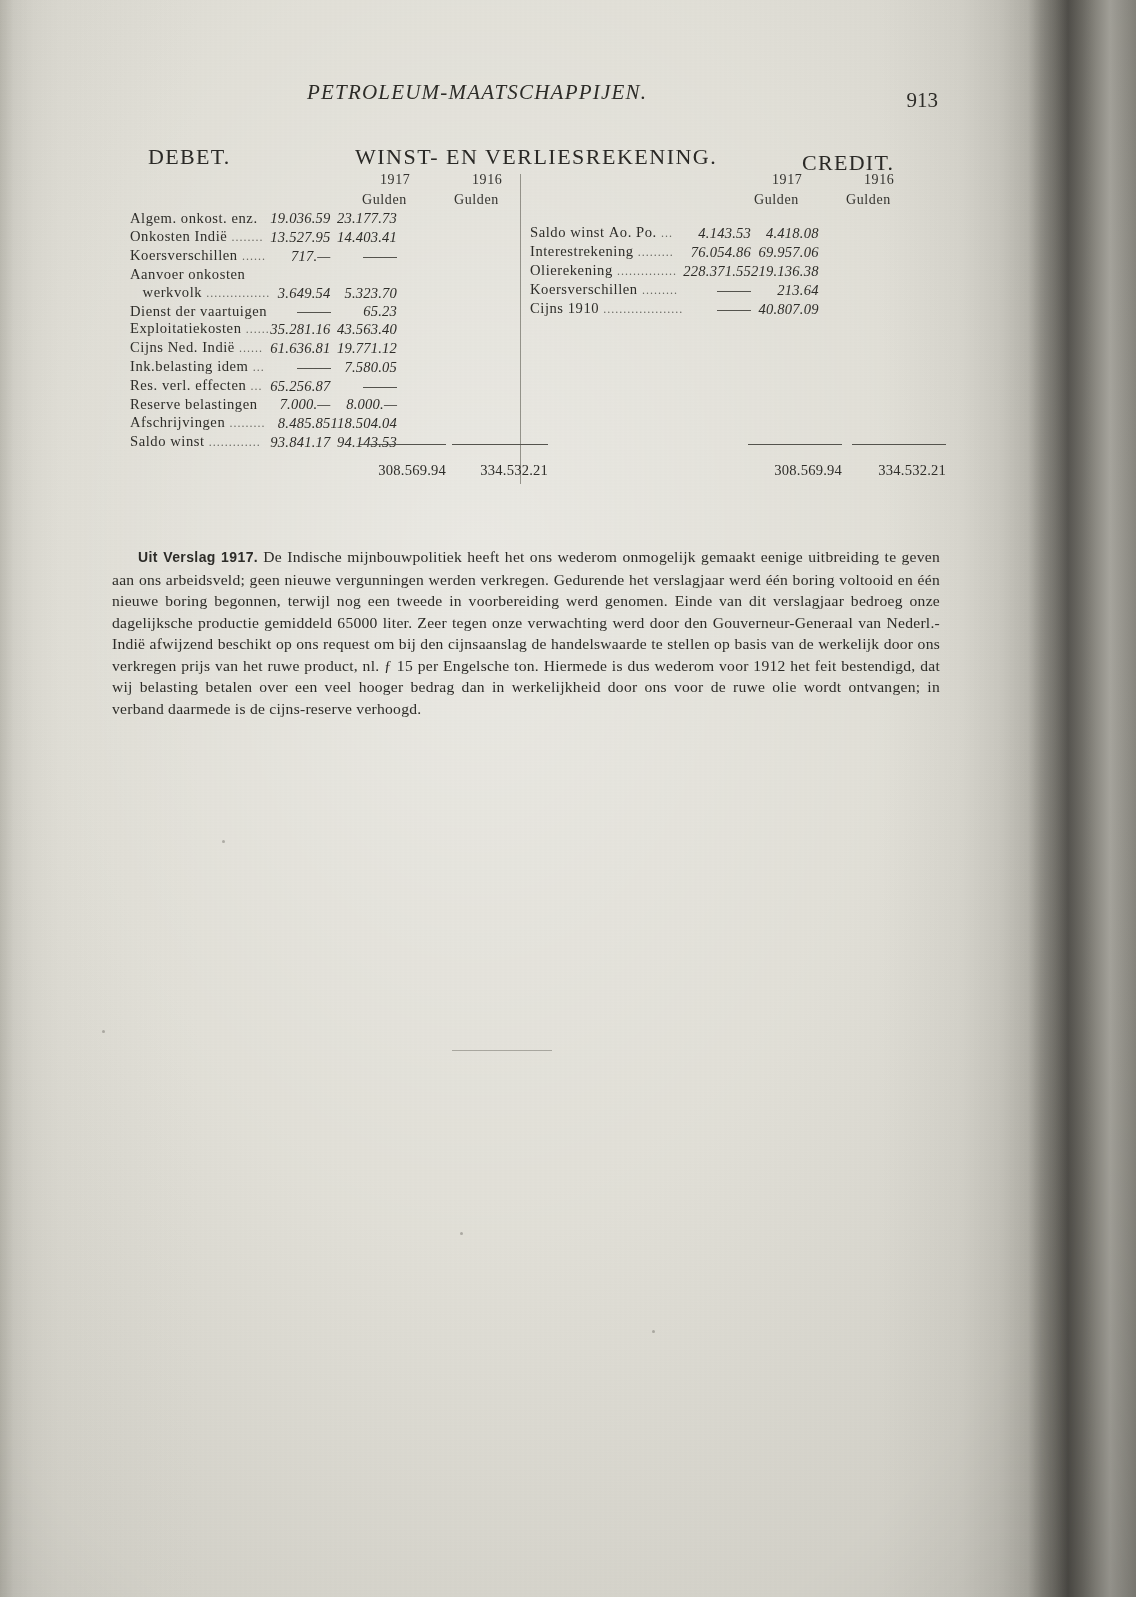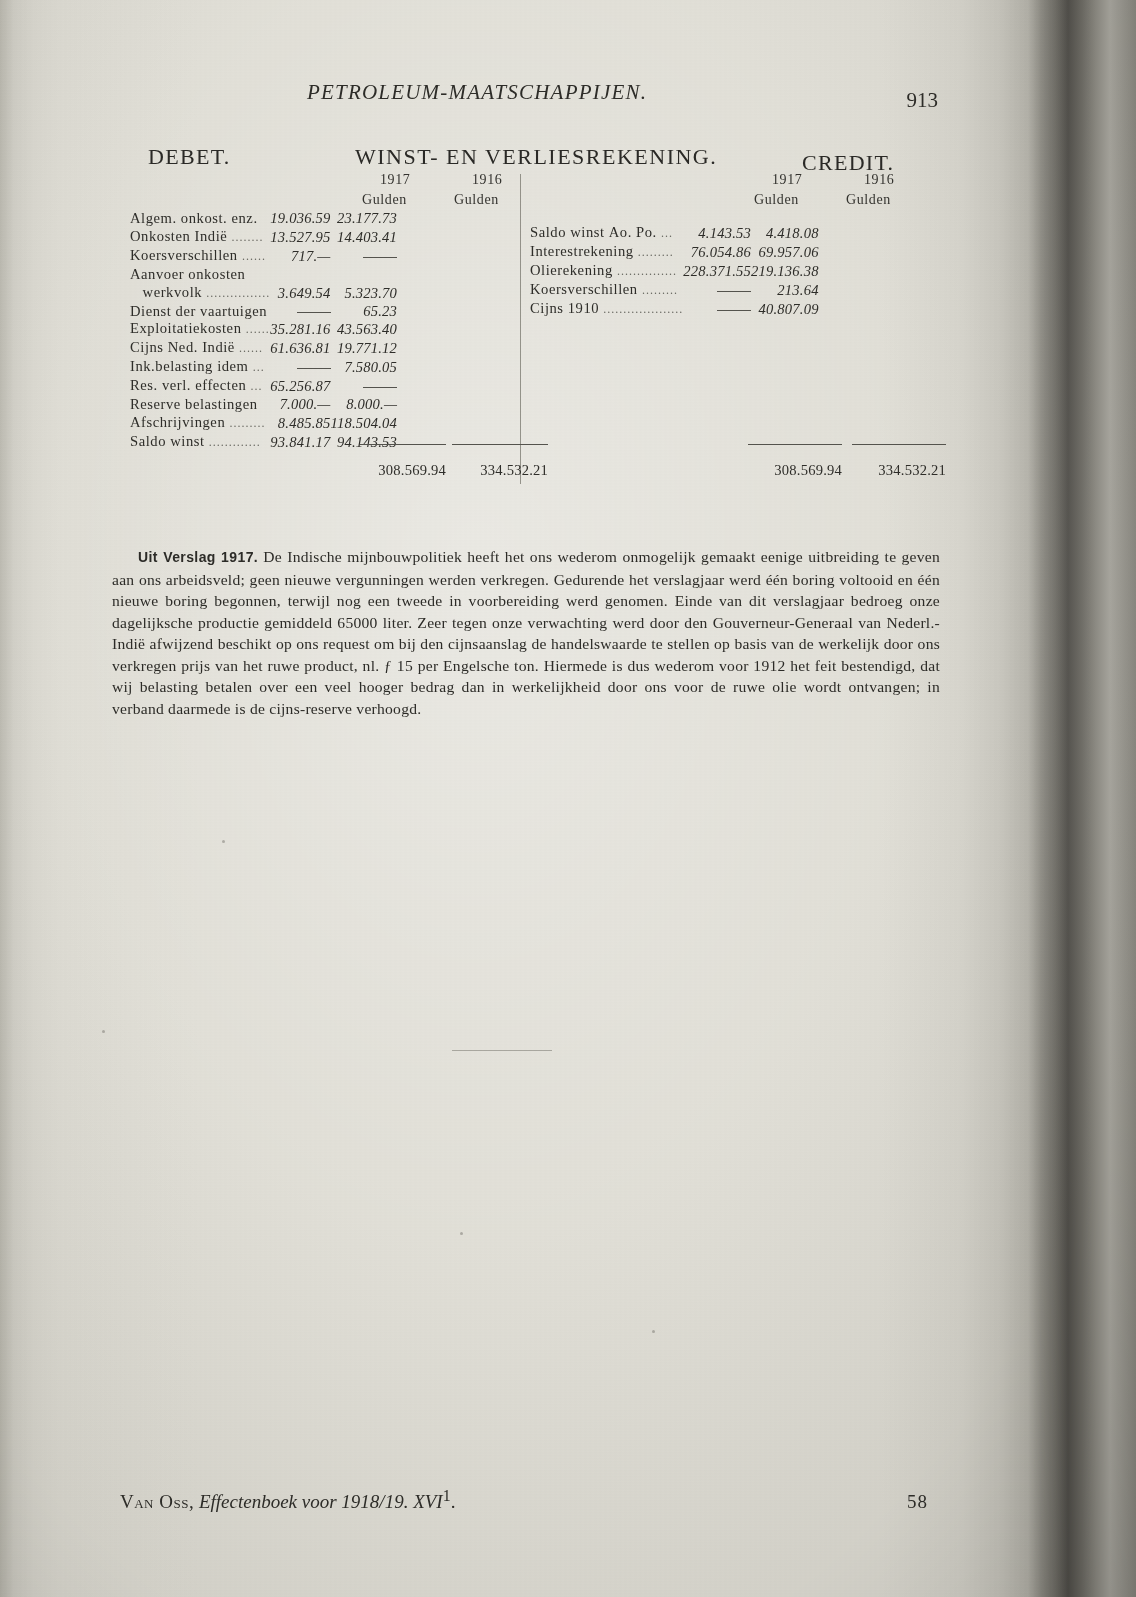--- a/index.html
+++ b/index.html
@@ -368,25 +368,17 @@
       <p class="report"><b class="lead">Uit Verslag 1917.</b><span> De Indische mijnbouwpolitiek heeft het ons wederom onmogelijk gemaakt eenige uitbreiding te geven aan ons arbeidsveld; geen nieuwe vergunningen werden verkregen. Gedurende het verslagjaar werd één boring voltooid en één nieuwe boring begonnen, terwijl nog een tweede in voorbereiding werd genomen. Einde van dit verslagjaar bedroeg onze dagelijksche productie gemiddeld 65000 liter. Zeer tegen onze verwachting werd door den Gouverneur-Generaal van Nederl.-Indië afwijzend beschikt op ons request om bij den cijnsaanslag de handelswaarde te stellen op basis van de werkelijk door ons verkregen prijs van het ruwe product, nl. ƒ 15 per Engelsche ton. Hiermede is dus wederom voor 1912 het feit bestendigd, dat wij belasting betalen over een veel hooger bedrag dan in werkelijkheid door ons voor de ruwe olie wordt ontvangen; in verband daarmede is de cijns-reserve verhoogd.</span></p>
 
     </div>
 
     <div class="longmark" style="left:430px; top:1040px; width:100px;"></div>
     <div class="mark" style="left:200px; top:830px; width:3px; height:3px;"></div>
     <div class="mark" style="left:438px; top:1222px; width:3px; height:3px;"></div>
     <div class="mark" style="left:630px; top:1320px; width:3px; height:3px;"></div>
     <div class="mark" style="left:80px; top:1020px; width:3px; height:3px;"></div>
 
-    <div class="footer">
-      <div class="footer-left">
-        <span class="sc">Van Oss,</span>
-        <i>Effectenboek voor 1918/19.</i>
-        <i>XVI</i><sup>1</sup><span>.</span>
-      </div>
-      <div class="footer-right">58</div>
-    </div>
 
   </div>
 
   <div class="grain"></div>
 </div>
 
 </body></html>

